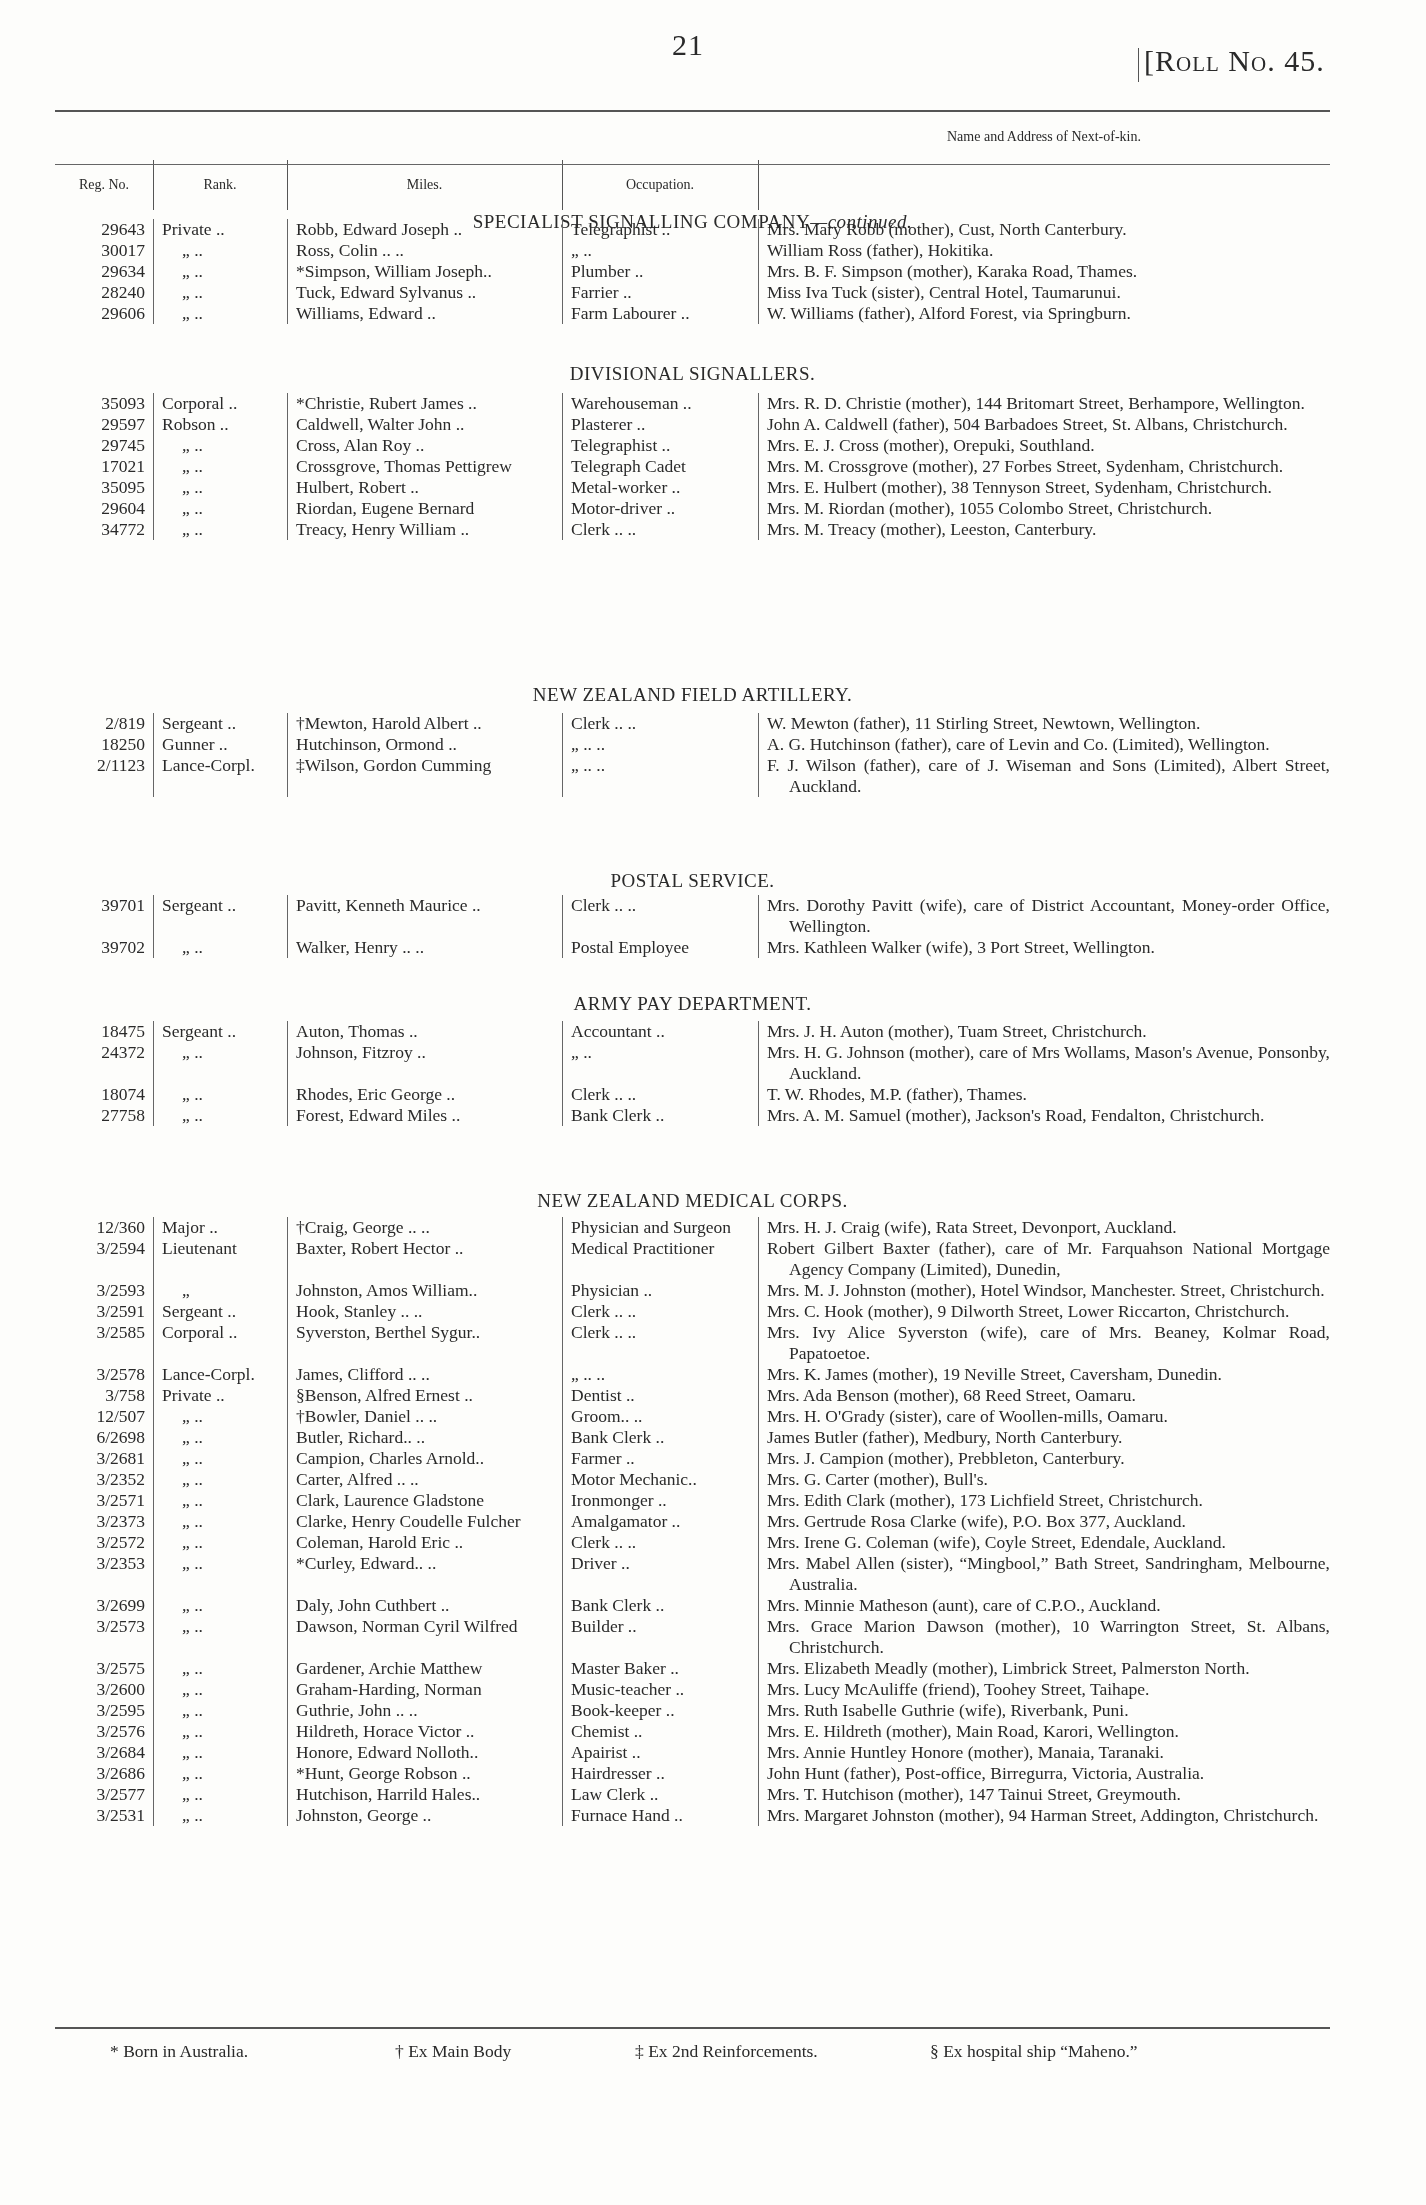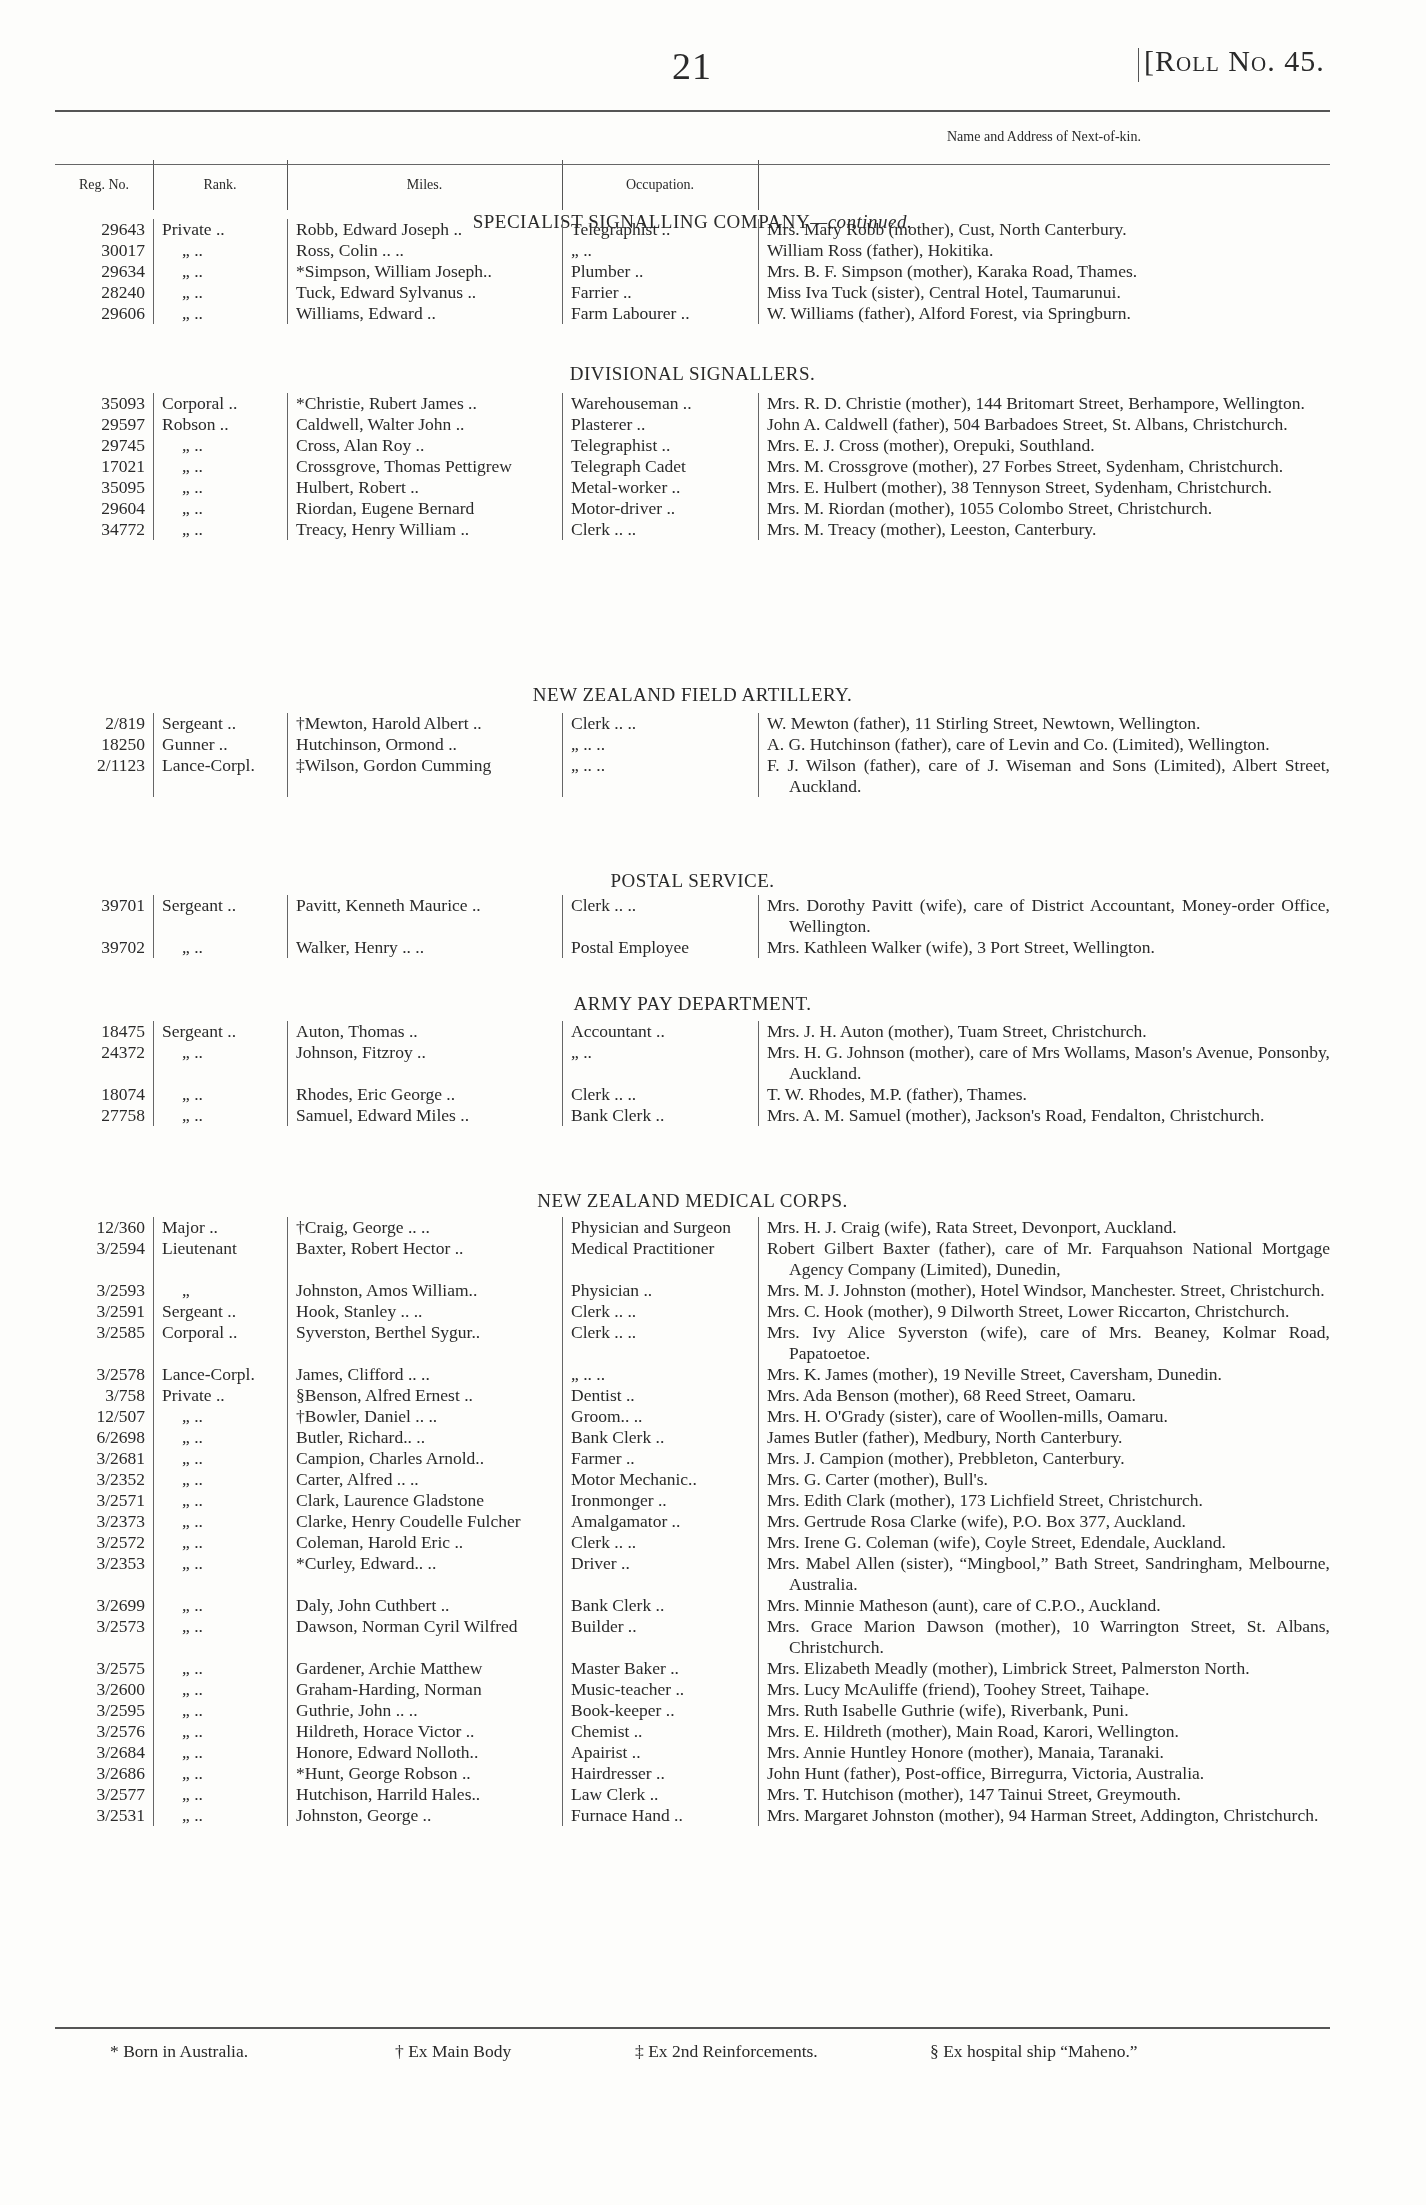--- a/index.html
+++ b/index.html
@@ -1,21 +1,21 @@
 <!DOCTYPE html>
 <html><head>
 <meta charset="utf-8">
 <style>
   html, body { margin: 0; padding: 0; background: #fdfdfb; }
   body {
     width: 1426px; height: 2205px; position: relative; overflow: hidden;
     font-family: "Liberation Serif", "DejaVu Serif", serif;
     color: #2a2a2a;
   }
-  .page-num { position: absolute; top: 44px; left: 672px; font-size: 38px; letter-spacing: 1px; }
+  .page-num { position: absolute; top: 28px; left: 672px; font-size: 30px; letter-spacing: 1px; }
   .roll { position: absolute; top: 44px; left: 1144px; font-size: 30px; font-variant: small-caps; letter-spacing: 1px; }
   .roll::before { content: ""; position: absolute; left: -6px; top: 4px; width: 1px; height: 34px; background: #555; }
   .rule { position: absolute; left: 55px; width: 1275px; height: 0; border-top: 2px solid #555; }
   .rule.thin { border-top: 1px solid #666; }
   .header { position: absolute; top: 112px; left: 55px; width: 1275px; height: 50px; }
   .hcell { position: absolute; top: 0; height: 50px; display: flex; align-items: center; justify-content: center; font-size: 14px; }
   .hcell.sep { border-right: 1px solid #555; margin-top: 48px; }
   .section-title { position: absolute; left: 55px; width: 1275px; text-align: center; font-size: 19px; letter-spacing: 0.5px; }
   .section-title i { font-style: italic; }
   .rows { position: absolute; left: 55px; width: 1275px; }
@@ -200,21 +200,21 @@
     <div class="row">
       <div class="c reg">18074</div>
       <div class="c rank" style="padding-left: 28px;">„ ..</div>
       <div class="c name hang">Rhodes, Eric George ..</div>
       <div class="c occ hang">Clerk .. ..</div>
       <div class="c nok hang">T. W. Rhodes, M.P. (father), Thames.</div>
     </div>
     <div class="row">
       <div class="c reg">27758</div>
       <div class="c rank" style="padding-left: 28px;">„ ..</div>
-      <div class="c name hang">Samuel, Edward Miles ..</div>
+      <div class="c name hang">Forest, Edward Miles ..</div>
       <div class="c occ hang">Bank Clerk ..</div>
       <div class="c nok hang">Mrs. A. M. Samuel (mother), Jackson's Road, Fendalton, Christchurch.</div>
     </div>
   </div>
 
 <div class="section-title" style="top:1190px;">NEW ZEALAND MEDICAL CORPS.</div>
 <div class="rows" style="top:1217px;">
     <div class="row">
       <div class="c reg">12/360</div>
       <div class="c rank">Major ..</div>

